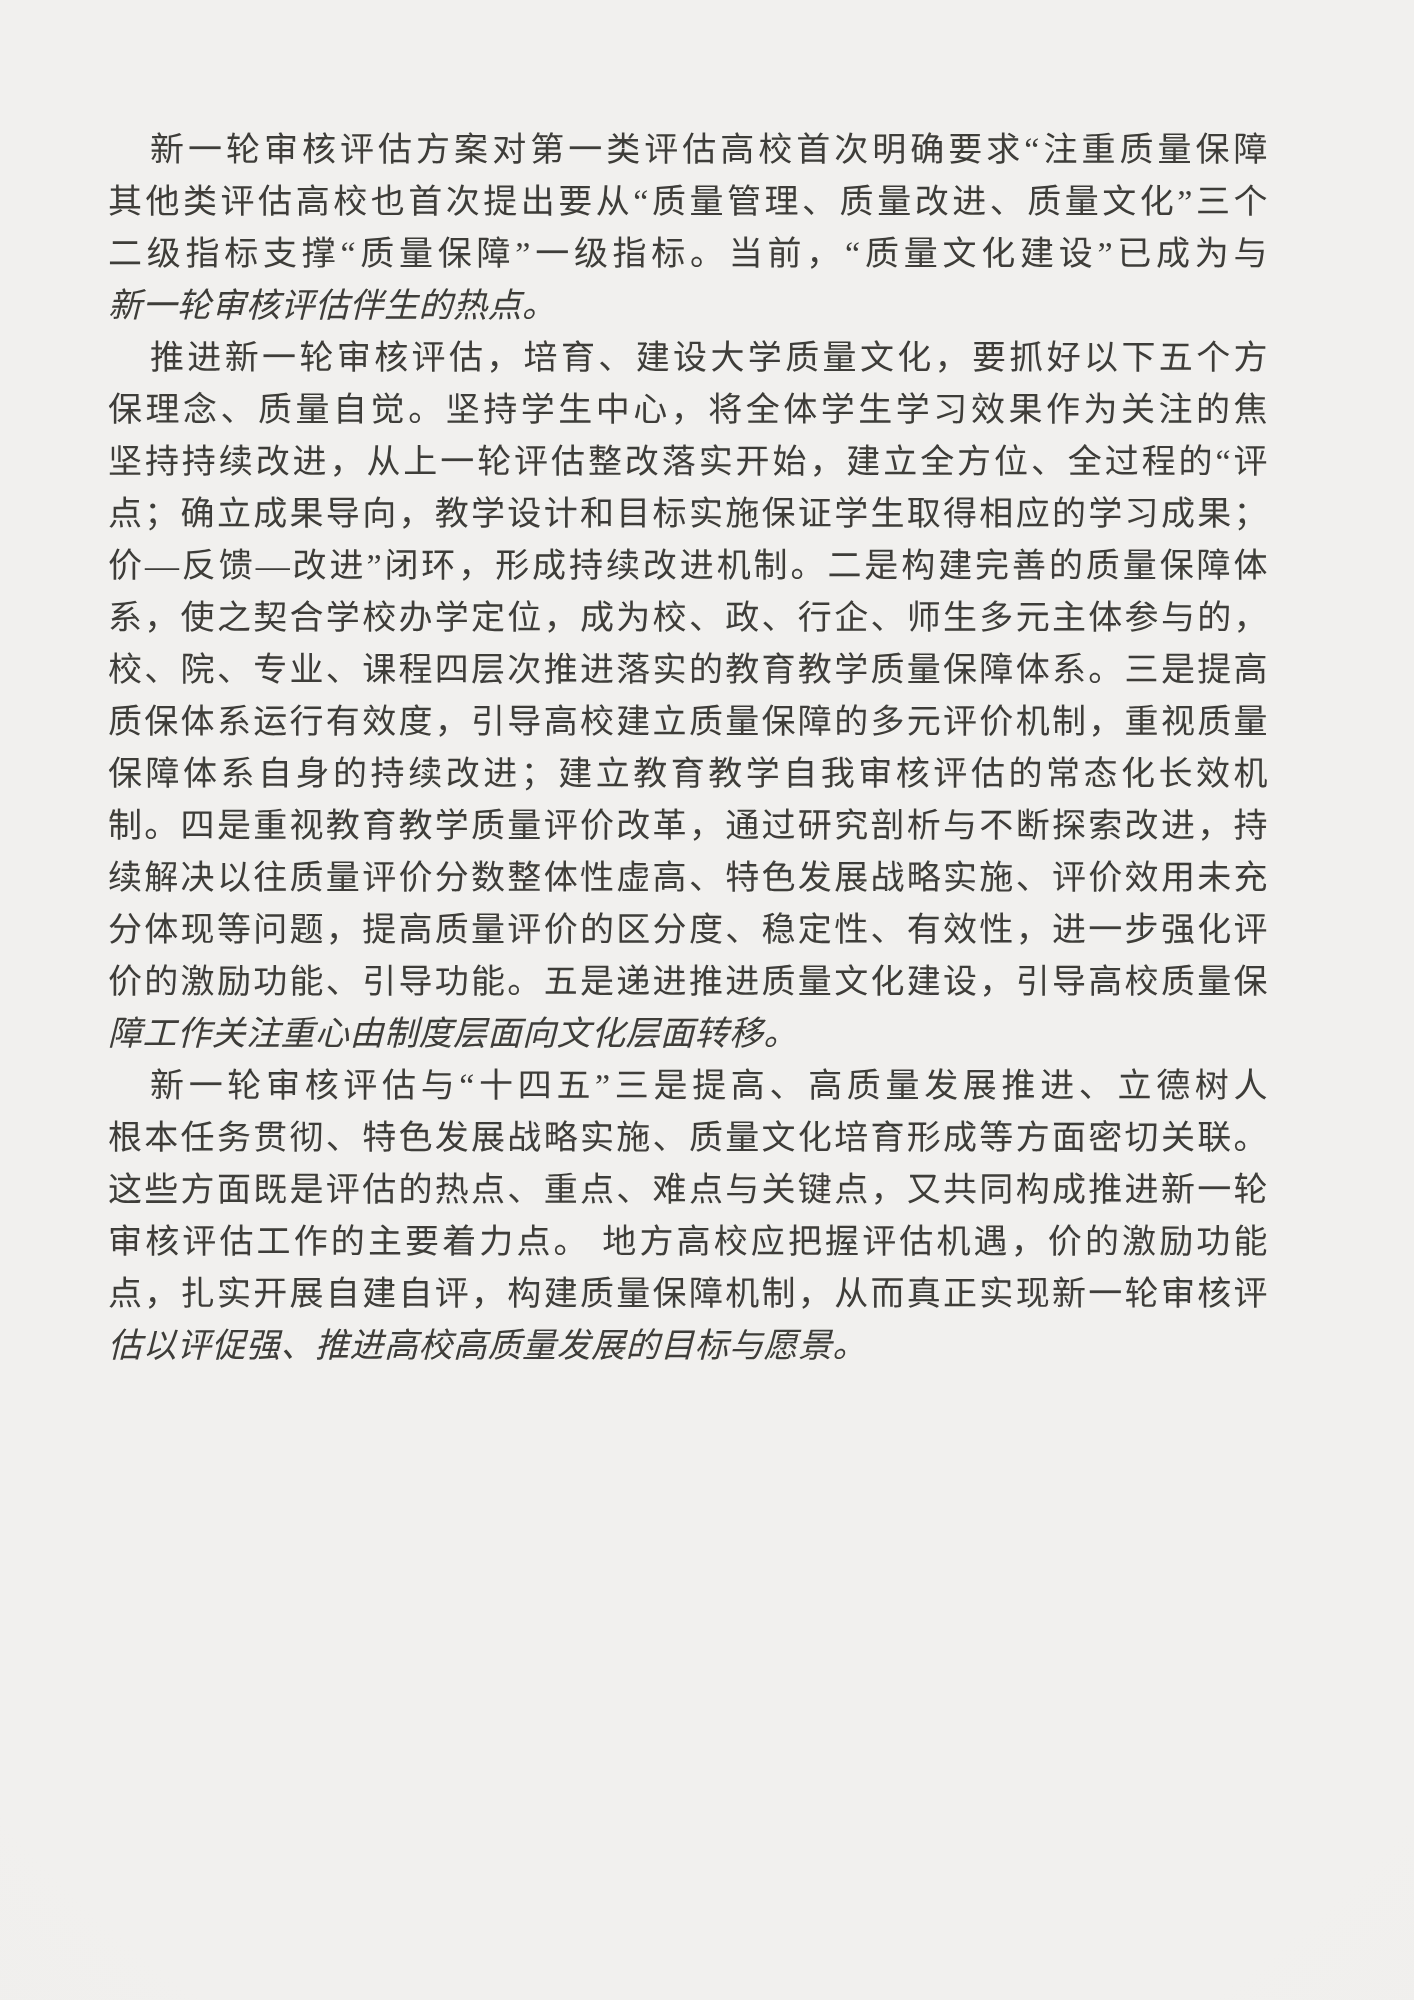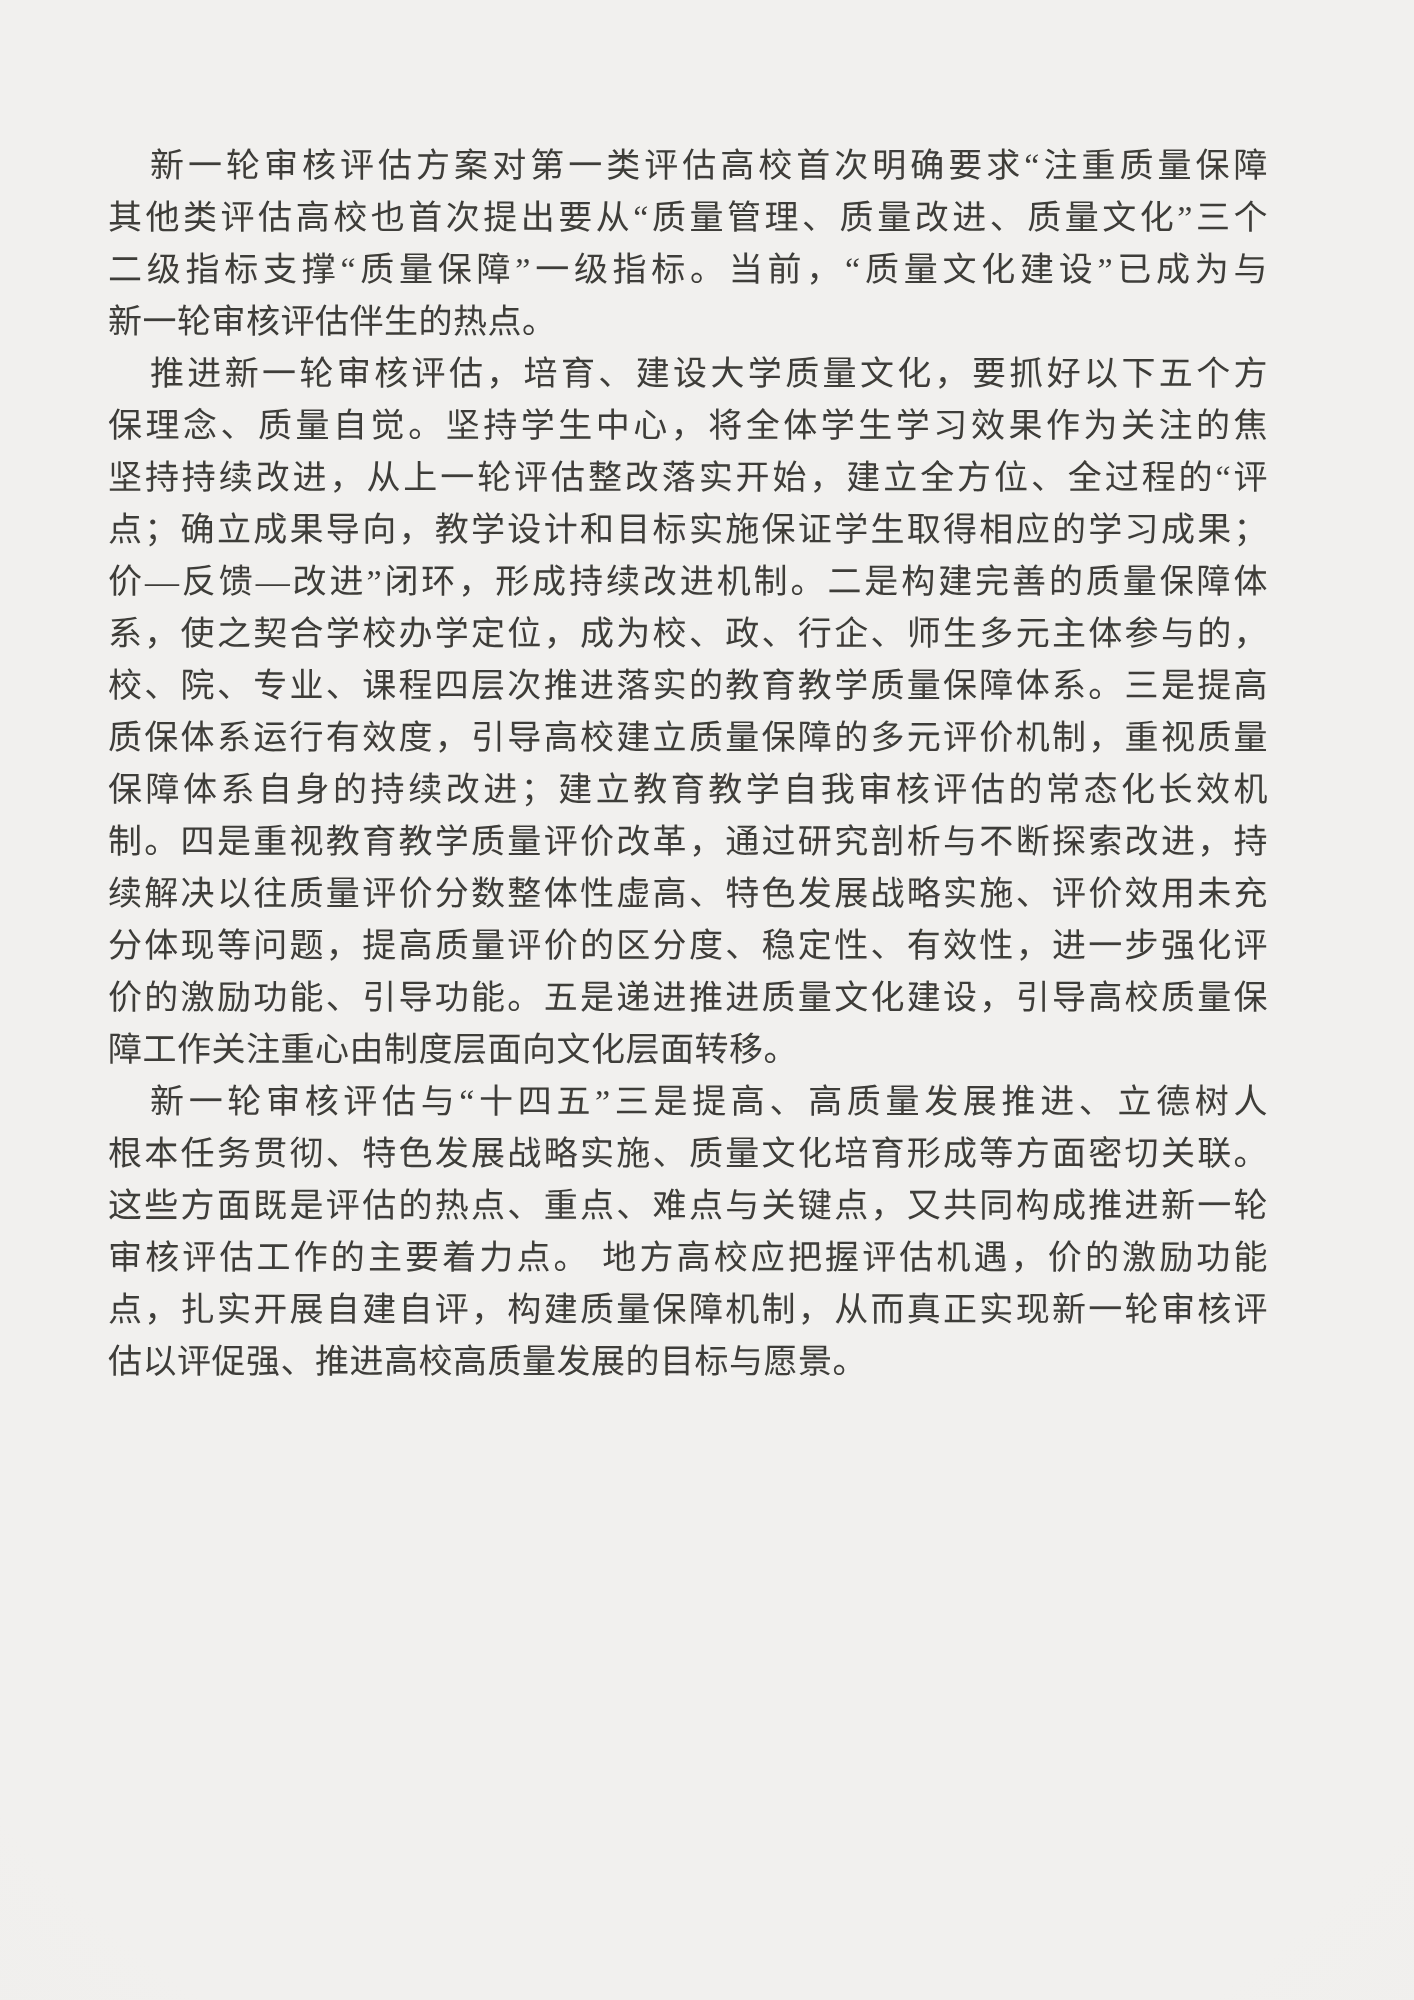--- a/index.html
+++ b/index.html
@@ -16,41 +16,42 @@
     position: absolute;
     left: 0; top: 0;
     width: 1414px;
     height: 2000px;
     
     background: radial-gradient(135% 120% at 50% 42%, #f1f0ee 55%, #edecea 85%, #e7e6e3 100%);
   }
   .text-block {
     position: absolute;
     left: 108px;
-    top: 140px;
+    top: 124px;
     width: 1160px;
     color: #3e3d39;
     font-size: 34px;
     line-height: 52px;
     letter-spacing: 0.5px;
   }
   .paragraph {
     margin: 0;
   }
   .line {
     height: 52px;
     text-align: justify;
     text-align-last: justify;
     -moz-text-align-last: justify;
   }
   .line.first {
     text-indent: 42px;
   }
   .line.last {
     text-align-last: left;
+    font-style: italic;
     -moz-text-align-last: left;
   }
 </style>
 </head>
 <body>
 
 <div class="page">
   <div class="text-block" style="color: rgb(62, 61, 57);">
       <div class="paragraph">
         <div class="line first">新一轮审核评估方案对第一类评估高校首次明确要求“注重质量保障</div>

